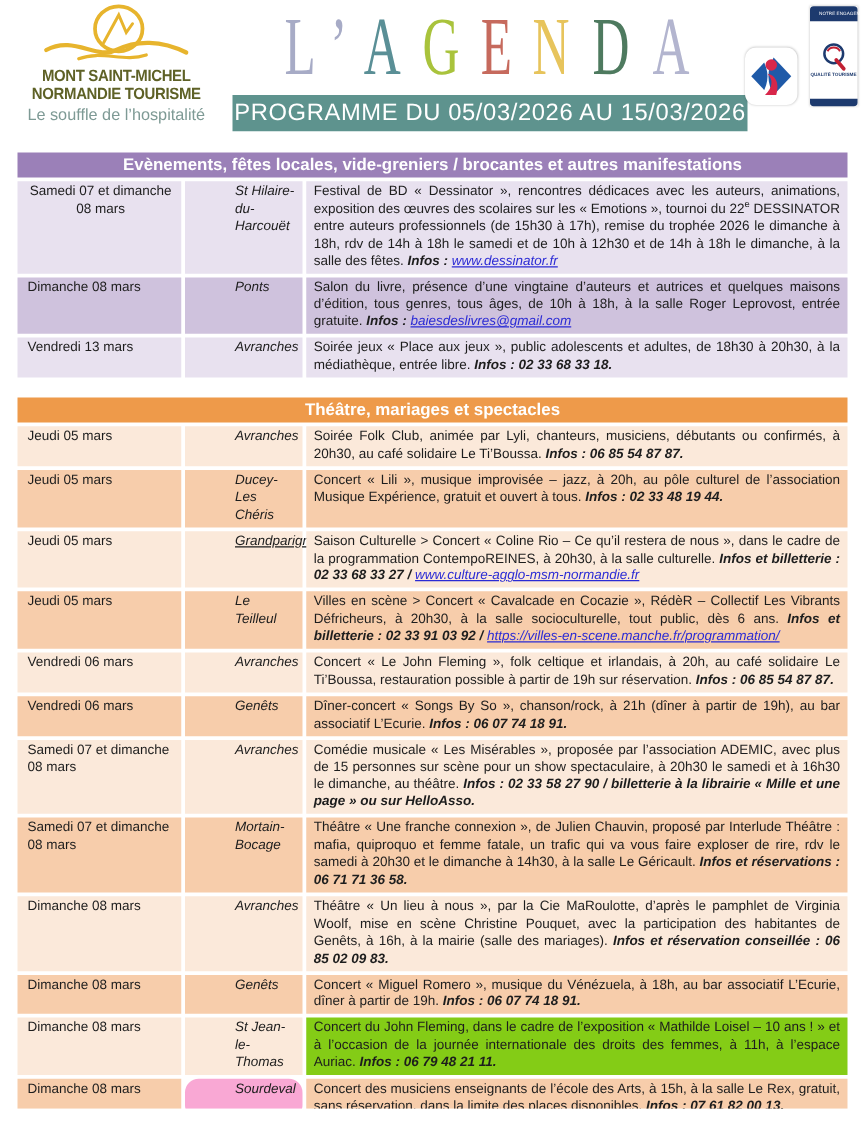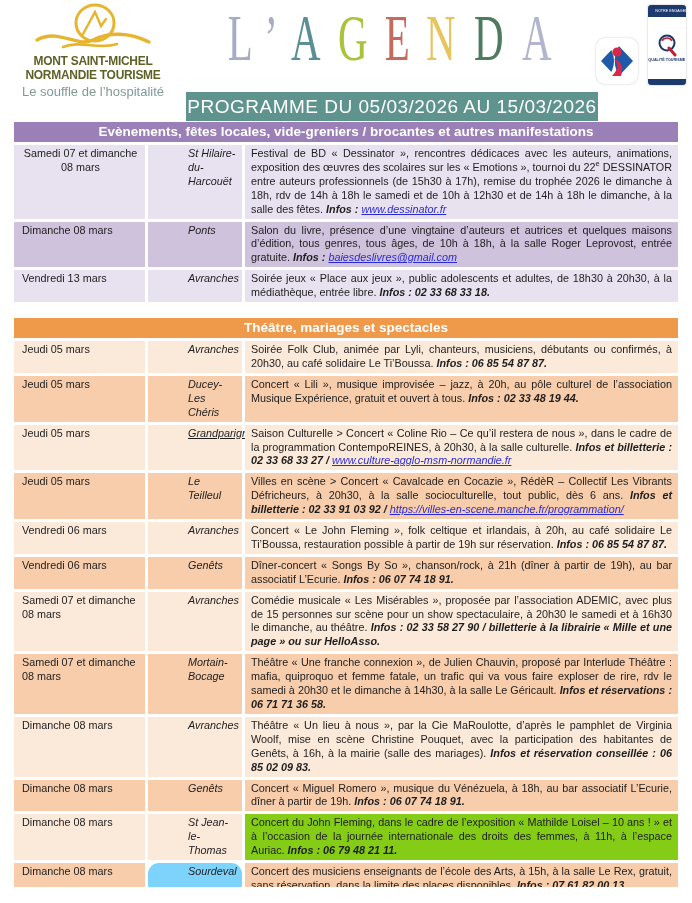--- a/index.html
+++ b/index.html
@@ -12,21 +12,21 @@
   .brand-icon{display:block;margin:0 auto;}
   .brand-line{font-weight:700;font-size:13px;line-height:14px;color:#5e6126;
               transform:scaleX(.92);transform-origin:center;letter-spacing:-.3px;}
   .brand-tag{font-size:13px;color:#7e9a95;margin-top:2px;font-family:Liberation Sans, sans-serif;}
 
   .agtitle{position:absolute;left:185px;top:2px;width:410px;height:72px;
            display:flex;align-items:center;justify-content:center;}
   .agletter{font-family:"Liberation Serif",serif;font-size:66px;line-height:66px;
             display:inline-block;transform:scaleX(.62);letter-spacing:0;}
 
-  .banner{position:absolute;left:186px;top:92px;width:412px;height:29px;
+  .banner{position:absolute;left:186px;top:76px;width:412px;height:29px;
           color:#fff;font-size:19px;display:flex;align-items:center;justify-content:center;
           letter-spacing:.5px;}
 
   .badge-info{position:absolute;left:596px;top:38px;width:42px;height:46px;background:#fff;
               border-radius:9px;box-shadow:0 0 2px rgba(0,0,0,.25);display:flex;align-items:center;justify-content:center;}
   .badge-q{position:absolute;left:648px;top:5px;width:38px;height:80px;background:#fff;
            box-shadow:0 0 2px rgba(0,0,0,.25);display:flex;flex-direction:column;align-items:center;}
   .q-band-top{width:100%;background:#1d3a6e;border-radius:3px 3px 0 0;color:#fff;text-align:center;
               font-size:6px;line-height:6px;padding:3px 0;transform-origin:center;}
   .q-band-top span,.q-name span{display:block;transform:scale(.62);white-space:nowrap;}
@@ -182,21 +182,21 @@
           <div class="cell loc" style="background: rgb(247, 205, 171);">Genêts</div>
           <div class="cell desc" style="background: rgb(247, 205, 171);"><span class="seg-b">Concert « Miguel Romero », </span><span class="seg-n">musique du Vénézuela, à 18h, au bar associatif L’Ecurie, dîner à partir de 19h. </span><span class="seg-i">Infos : 06 07 74 18 91.</span></div>
         </div>
         <div class="row">
           <div class="cell date" style="background: rgb(251, 233, 218);">Dimanche 08 mars</div>
           <div class="cell loc" style="background: rgb(251, 233, 218);">St Jean-le-Thomas</div>
           <div class="cell desc" style="background: #84cc16;"><span class="seg-b">Concert du John Fleming</span><span class="seg-n">, dans le cadre de l’exposition « Mathilde Loisel – 10 ans ! » et à l’occasion de la journée internationale des droits des femmes, à 11h, à l’espace Auriac. </span><span class="seg-i">Infos : 06 79 48 21 11.</span></div>
         </div>
         <div class="row">
           <div class="cell date" style="background: rgb(247, 205, 171);">Dimanche 08 mars</div>
-          <div class="cell loc" style="background: #7dd3fc; border-radius: 11px;">Sourdeval</div>
+          <div class="cell loc" style="background: #f9a8d4; border-radius: 11px;">Sourdeval</div>
           <div class="cell desc" style="background: rgb(247, 205, 171);"><span class="seg-b">Concert des musiciens enseignants de l’école des Arts</span><span class="seg-n">, à 15h, à la salle Le Rex, gratuit, sans réservation, dans la limite des places disponibles. </span><span class="seg-i">Infos : 07 61 82 00 13.</span></div>
         </div>
         <div class="row">
           <div class="cell date" style="background: rgb(251, 233, 218);">Les 10, 12, et 13 mars</div>
           <div class="cell loc" style="background: rgb(251, 233, 218);">St Hilaire-du-Harcouët</div>
           <div class="cell desc" style="background: rgb(251, 233, 218);"><span class="seg-b">Théâtre « Les crapauds fous », </span><span class="seg-n">pièce de Mélody Mourey, proposé par L’Elan Artistique, à 20h30, à la salle du Rex (autres représentations : 17, 19 et 20/03). </span><span class="seg-i">Infos : 02 33 79 38 88 / billetterie aux guichets des Bureaux d’Information Touristique de l’OTMSMN et en ligne : </span></div>
         </div>
       </section>
     </div>
 

